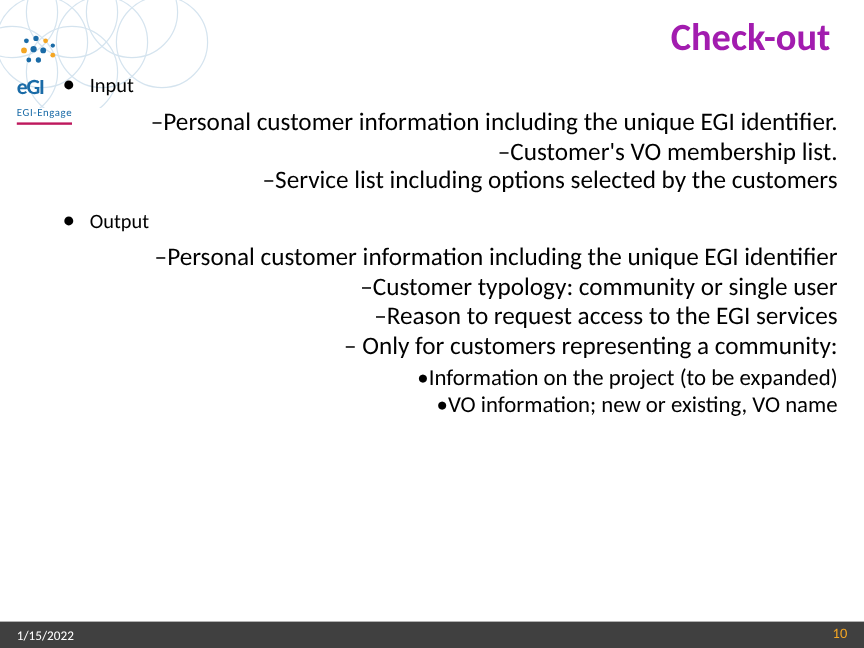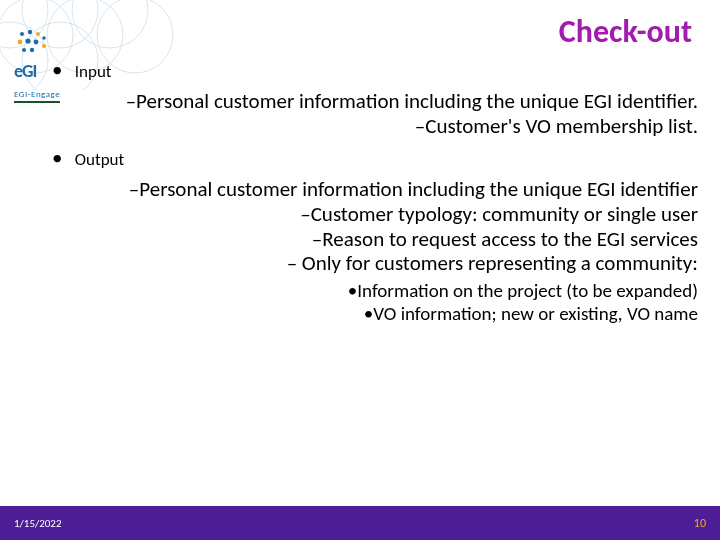--- a/index.html
+++ b/index.html
@@ -24,21 +24,21 @@
   .logo .mark {
     width: 40px; height: 28px;
     display: inline-block;
   }
   .logo-text {
     font-weight: 700; color: #1a6ba7; font-size: 18px; letter-spacing: -1px;
     display: flex; align-items: flex-end;
   }
   .logo-sub {
     font-size: 9px; color: #1a6ba7; letter-spacing: 0.5px; margin-top: -2px;
-    border-bottom: 2px solid #14532d; padding-bottom: 2px; display: inline-block;
+    border-bottom: 2px solid #be185d; padding-bottom: 2px; display: inline-block;
   }
 
   .title {
     position: absolute;
     top: 12px; right: 28px;
     color: #a21caf;
     font-weight: 700;
     font-size: 32px;
   }
 
@@ -69,22 +69,22 @@
     content: "•";
     display: inline-block;
     width: 16px;
   }
   .l1-label { font-size: 17px; }
   .section-gap { margin-top: 6px; }
 
   .footer {
     position: absolute;
     left: 0; right: 0; bottom: 0;
-    height: 34px;
-    background: #4c1d95;
+    height: 22px;
+    background: #404040;
     color: #fff;
     font-size: 11px;
     display: flex;
     align-items: center;
     justify-content: space-between;
     padding: 0 14px;
   }
   .footer .pg { color: #f5a623; font-weight: 400; font-size: 12px; }
 </style>
 </head>
@@ -126,20 +126,21 @@
 
   <div class="title">Check-out</div>
 
   <div class="content">
     <ul class="level1">
       <li>
         <span class="l1-label">Input</span>
         <ul class="level2">
           <li>Personal customer information including the unique EGI identifier.</li>
           <li>Customer's VO membership list.</li>
+          <li>Service list including options selected by the customers</li>
         </ul>
       </li>
       <li class="section-gap">
         <span class="l1-label">Output</span>
         <ul class="level2">
           <li>Personal customer information including the unique EGI identifier</li>
           <li>Customer typology: community or single user</li>
           <li>Reason to request access to the EGI services</li>
           <li>
             <span>Only for customers representing a community:</span>

